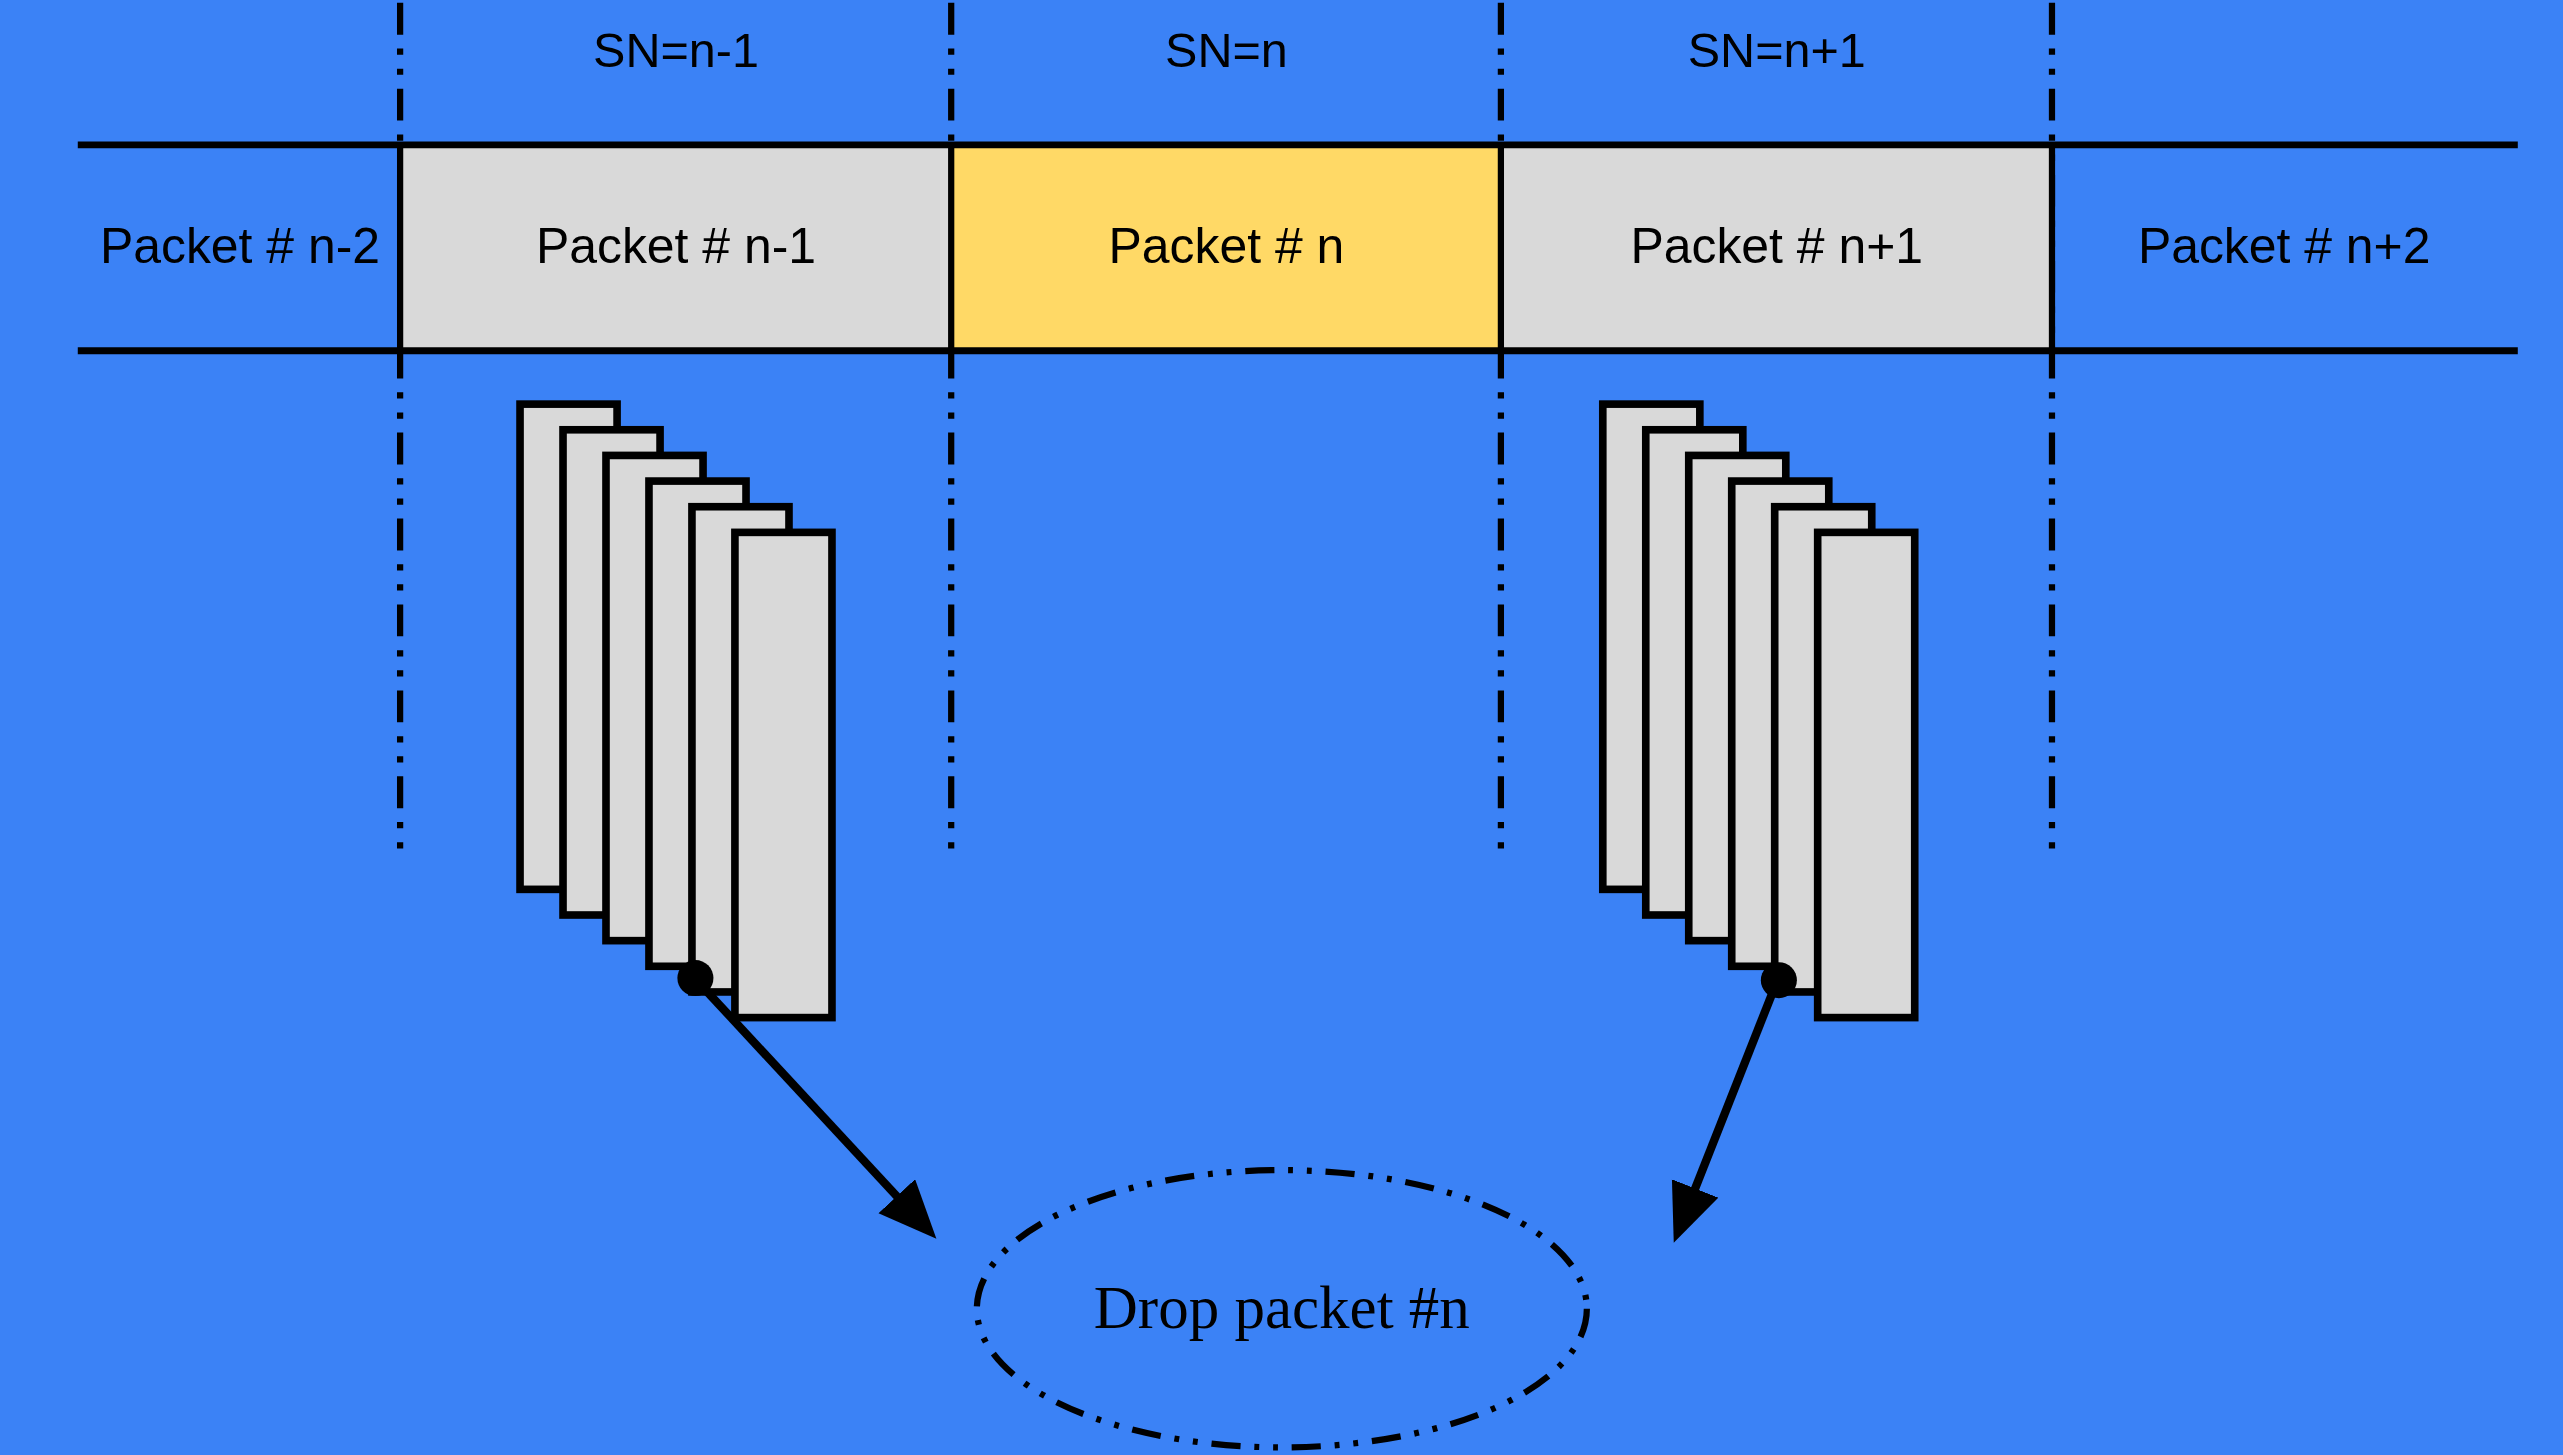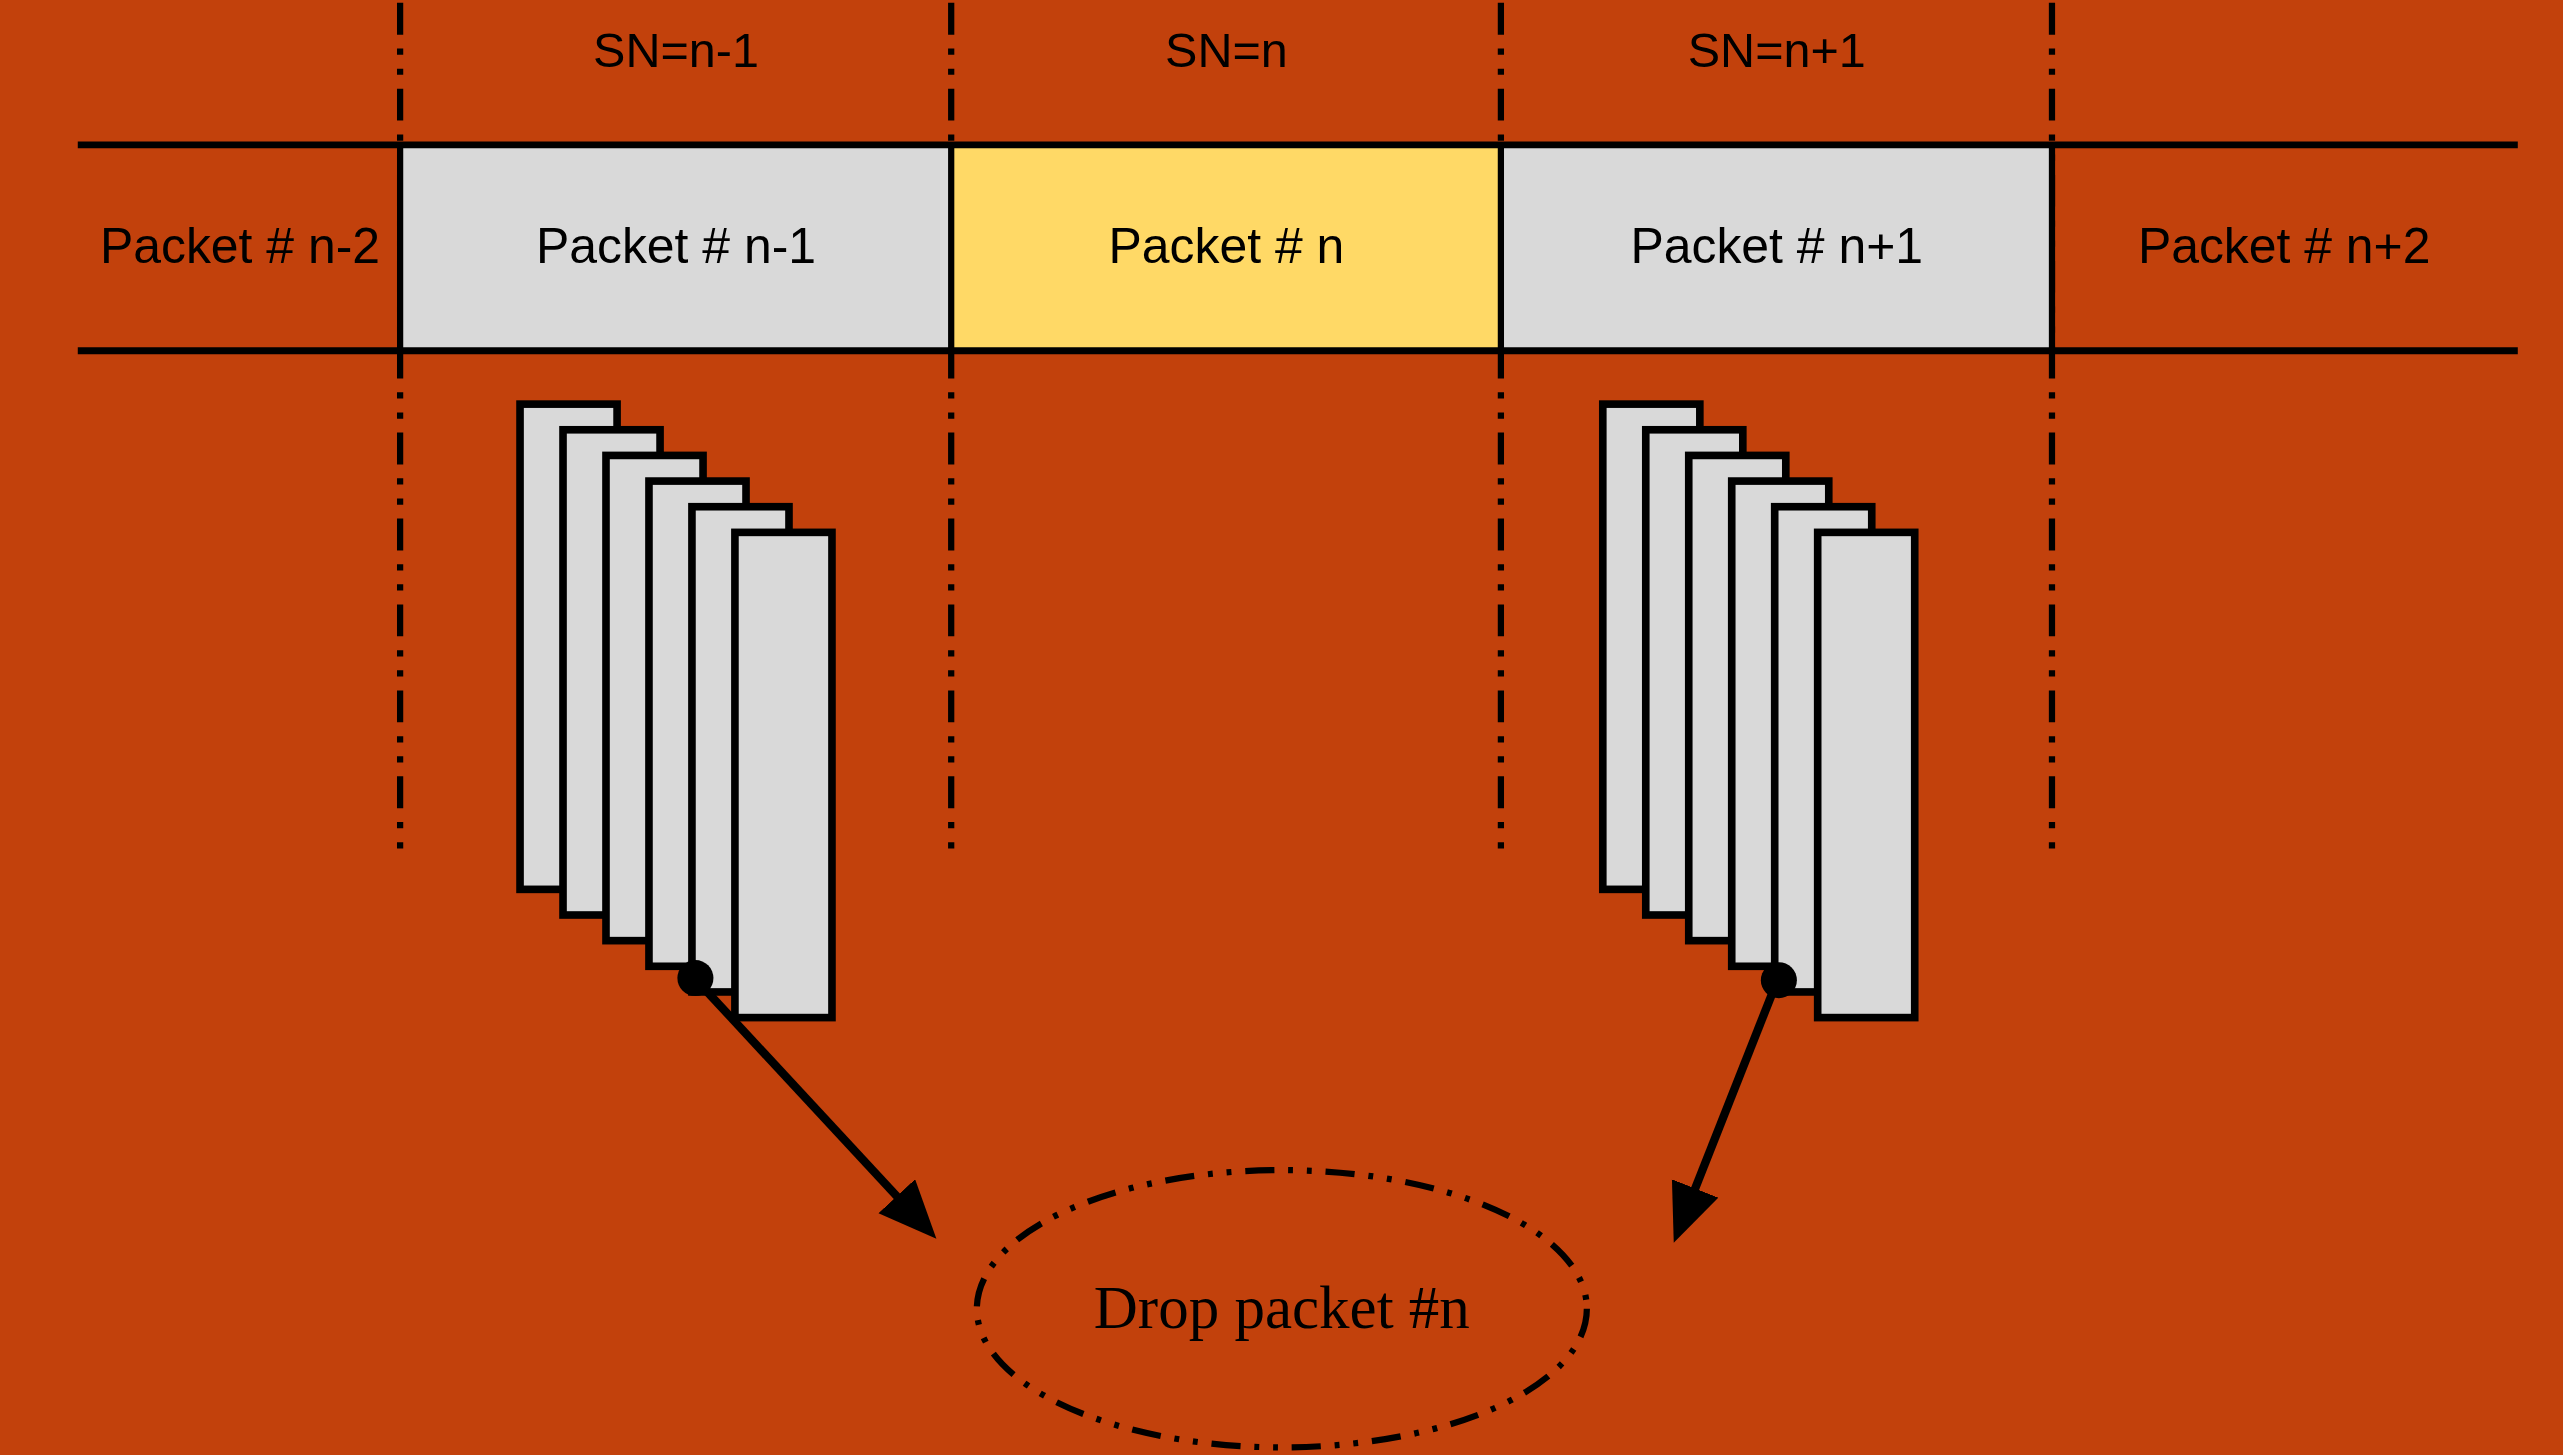--- a/index.html
+++ b/index.html
@@ -7,21 +7,21 @@
     padding: 0;
     background: #ffffff;
   }
   body {
     font-family: "Liberation Sans", sans-serif;
   }
   #stage {
     position: relative;
     width: 2563px;
     height: 1455px;
-    background: #c2410c;
+    background: #3b82f6;
     overflow: hidden;
   }
   #stage svg.layer {
     position: absolute;
     top: 0;
     left: 0;
     width: 2563px;
     height: 1455px;
   }
   .band-label {

